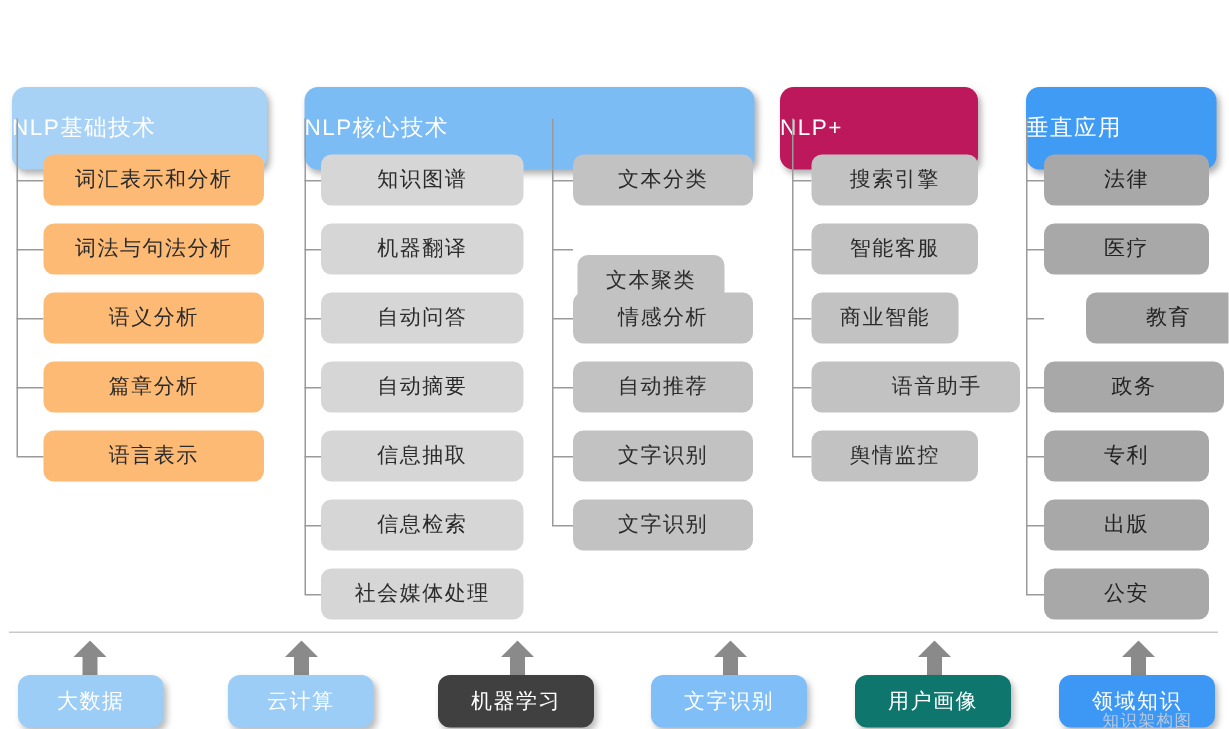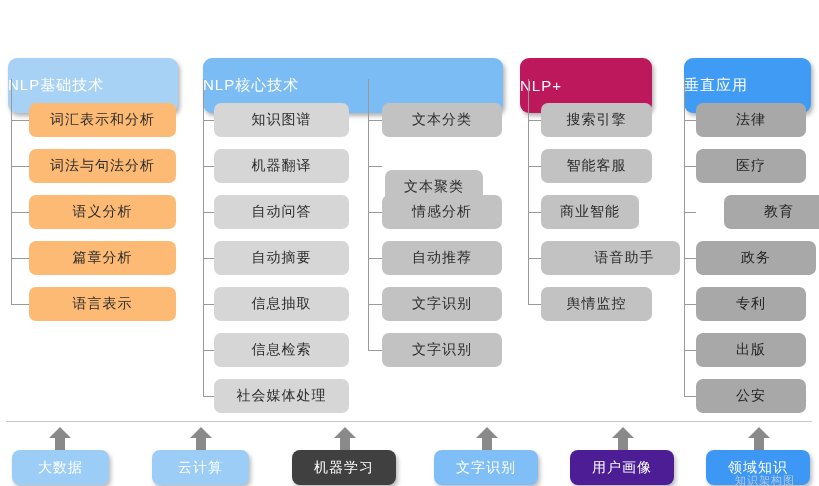--- a/index.html
+++ b/index.html
@@ -250,21 +250,21 @@
       </div>
       <div class="uparrow" style="left: 474px; top: 427px;"><svg width="26" height="23" viewBox="0 0 26 23">
           <path d="M13 0 L24 11 L18 11 L18 23 L8 23 L8 11 L2 11 Z" fill="#8a8a8a"></path>
         </svg></div>
       <div class="found" style="left: 434px; top: 450px; width: 104px; background: rgb(127, 190, 247);">
         <div class="">文字识别</div>
       </div>
       <div class="uparrow" style="left: 610px; top: 427px;"><svg width="26" height="23" viewBox="0 0 26 23">
           <path d="M13 0 L24 11 L18 11 L18 23 L8 23 L8 11 L2 11 Z" fill="#8a8a8a"></path>
         </svg></div>
-      <div class="found" style="left: 570px; top: 450px; width: 104px; background: #4c1d95;">
+      <div class="found" style="left: 570px; top: 450px; width: 104px; background: #0f766e;">
         <div class="">用户画像</div>
       </div>
       <div class="uparrow" style="left: 746px; top: 427px;"><svg width="26" height="23" viewBox="0 0 26 23">
           <path d="M13 0 L24 11 L18 11 L18 23 L8 23 L8 11 L2 11 Z" fill="#8a8a8a"></path>
         </svg></div>
       <div class="found" style="left: 706px; top: 450px; width: 104px; background: rgb(61, 151, 245);">
         <div class="">领域知识</div>
       </div>
     </div>
 

